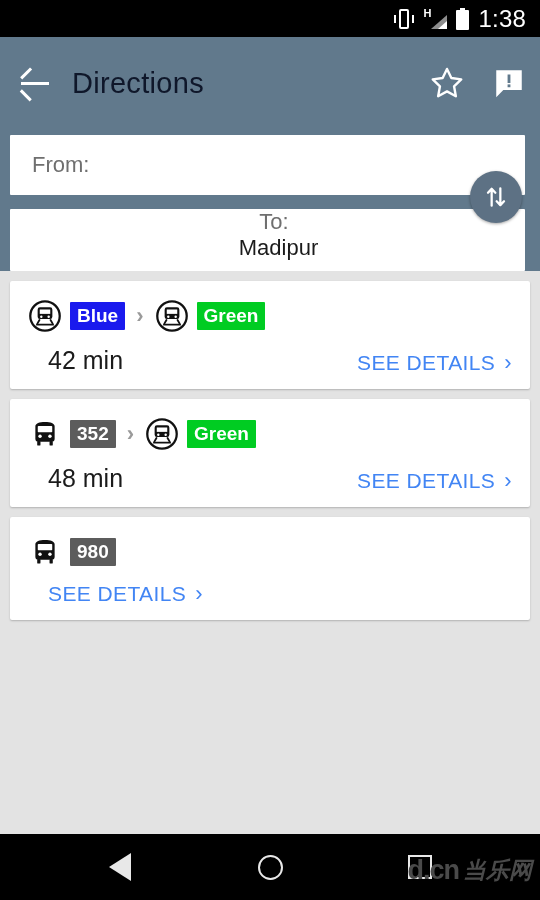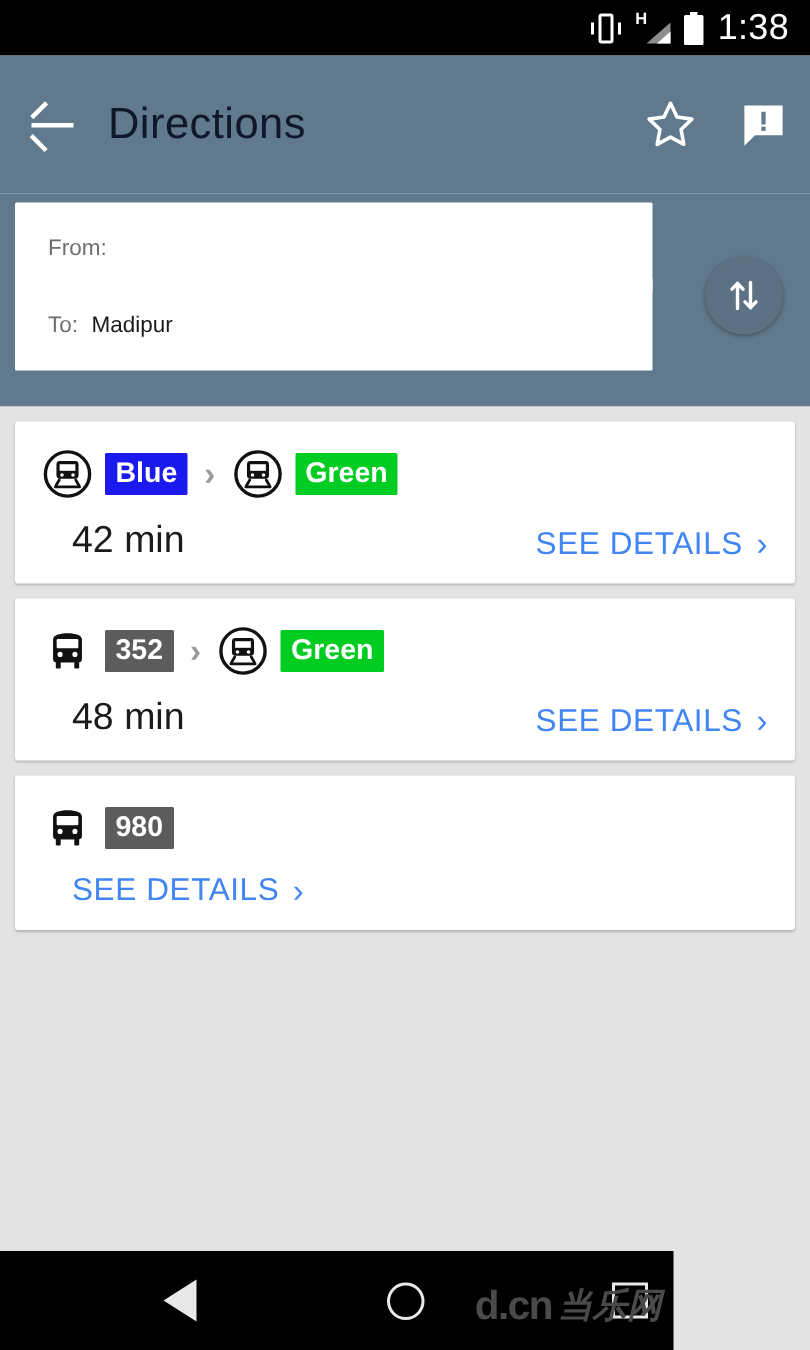--- a/index.html
+++ b/index.html
@@ -51,26 +51,26 @@
   .ab-act { width:62px; height:92px; display:flex; align-items:center; justify-content:center; }
   .arrow-back { position:relative; width:30px; height:24px; }
   .arrow-back .shaft { position:absolute; left:0; top:11px; width:28px; height:2.5px; background:#fff; }
   .arrow-back .h1, .arrow-back .h2 { position:absolute; left:0; width:14px; height:2.5px; background:#fff; }
   .arrow-back .h1 { top:5.5px; transform:rotate(-45deg); transform-origin:left center; }
   .arrow-back .h2 { top:17.5px; transform:rotate(45deg); transform-origin:left center; }
 
   
   .searchwrap { position:absolute; left:0; top:129px; width:540px; height:142px; background:#61798c; }
   .field {
-    position:absolute; left:10px; width:425px; background:#fff;
+    position:absolute; left:10px; width:515px; background:#fff;
     display:flex; align-items:center; padding-left:22px;
-    font-size:15px; border-radius:1px;
+    font-size:22px; border-radius:1px;
   }
   .field.from { top:6px; height:60px; }
-  .field.to   { top:56px; height:62px; }
+  .field.to   { top:80px; height:62px;flex-direction:column; }
   .f-label { color:#6f6f6f; margin-right:9px; }
   .f-value { color:#1b1b1b; }
   .swapfab {
     position:absolute; left:470px; top:171px; width:52px; height:52px;
     border-radius:50%; background:#5d7184; z-index:5;
     display:flex; align-items:center; justify-content:center;
     box-shadow:0 1px 3px rgba(0,0,0,.35);
   }
   .swapfab svg { display:block; }
 
@@ -88,21 +88,21 @@
     display:inline-block; color:#fff; font-size:19px; line-height:19px;
     padding:4px 7px 5px 7px; margin-left:8px; border-radius:1px; white-space:nowrap;
   }
   .metro-ico, .bus-ico { display:block; }
   .cardfoot { display:flex; align-items:flex-end; justify-content:space-between; margin-top:13px;margin-left:20px; }
   .duration { font-size:25px; color:#1b1b1b; }
   .details { display:flex; align-items:center; color:#4285f4; font-size:21px; letter-spacing:.4px; }
   .details .chev { margin-left:9px; font-size:22px; line-height:20px; }
 
   
-  .navbar { position:absolute; left:0; bottom:0; width:449px; height:66px; background:#000; }
+  .navbar { position:absolute; left:0; bottom:0; width:540px; height:66px; background:#000; }
   .nav-btn { position:absolute; top:0; height:66px; width:120px; display:flex; align-items:center; justify-content:center; }
   .nav-back { left:60px; }  .nav-home { left:210px; }  .nav-rec { left:360px; }
   .tri-back { width:0; height:0; border-top:14px solid transparent; border-bottom:14px solid transparent; border-right:22px solid #e8e8e8; }
   .circ-home { width:25px; height:25px; border:2.5px solid #e8e8e8; border-radius:50%; }
   .sq-rec { width:24px; height:24px; border:2.5px solid #e8e8e8; }
   .watermark {
     position:absolute; right:8px; bottom:8px; height:44px;
     display:flex; align-items:center; color:#4a4a4a;
     font-size:27px; font-weight:bold; letter-spacing:-1px; pointer-events:none;
   }

